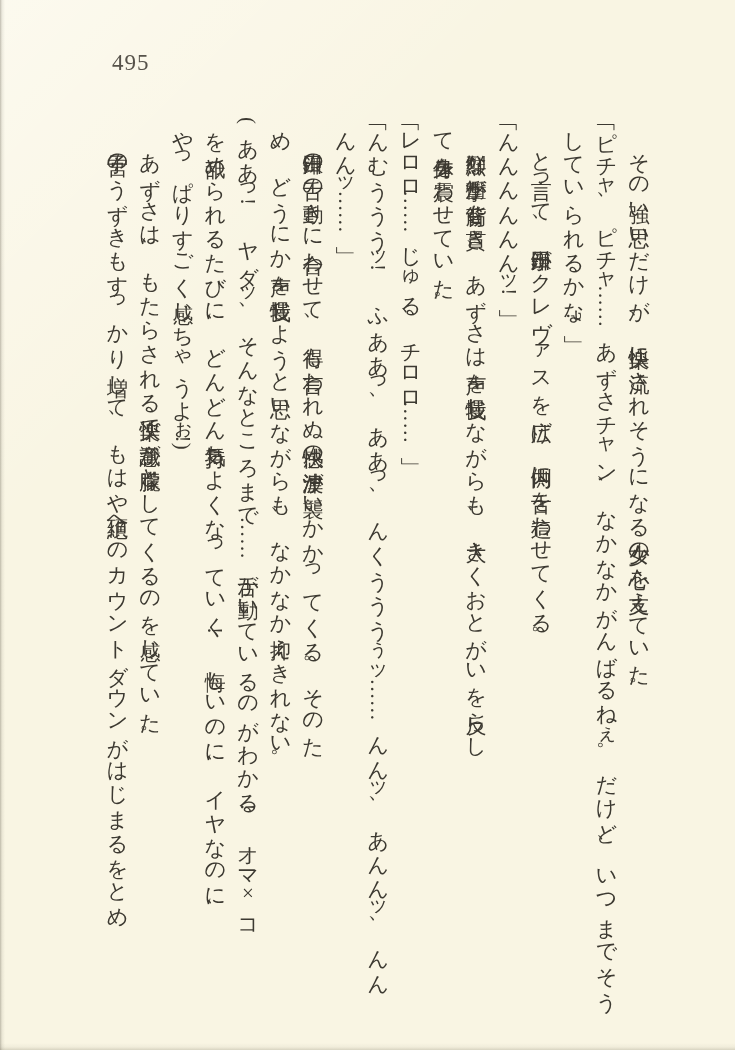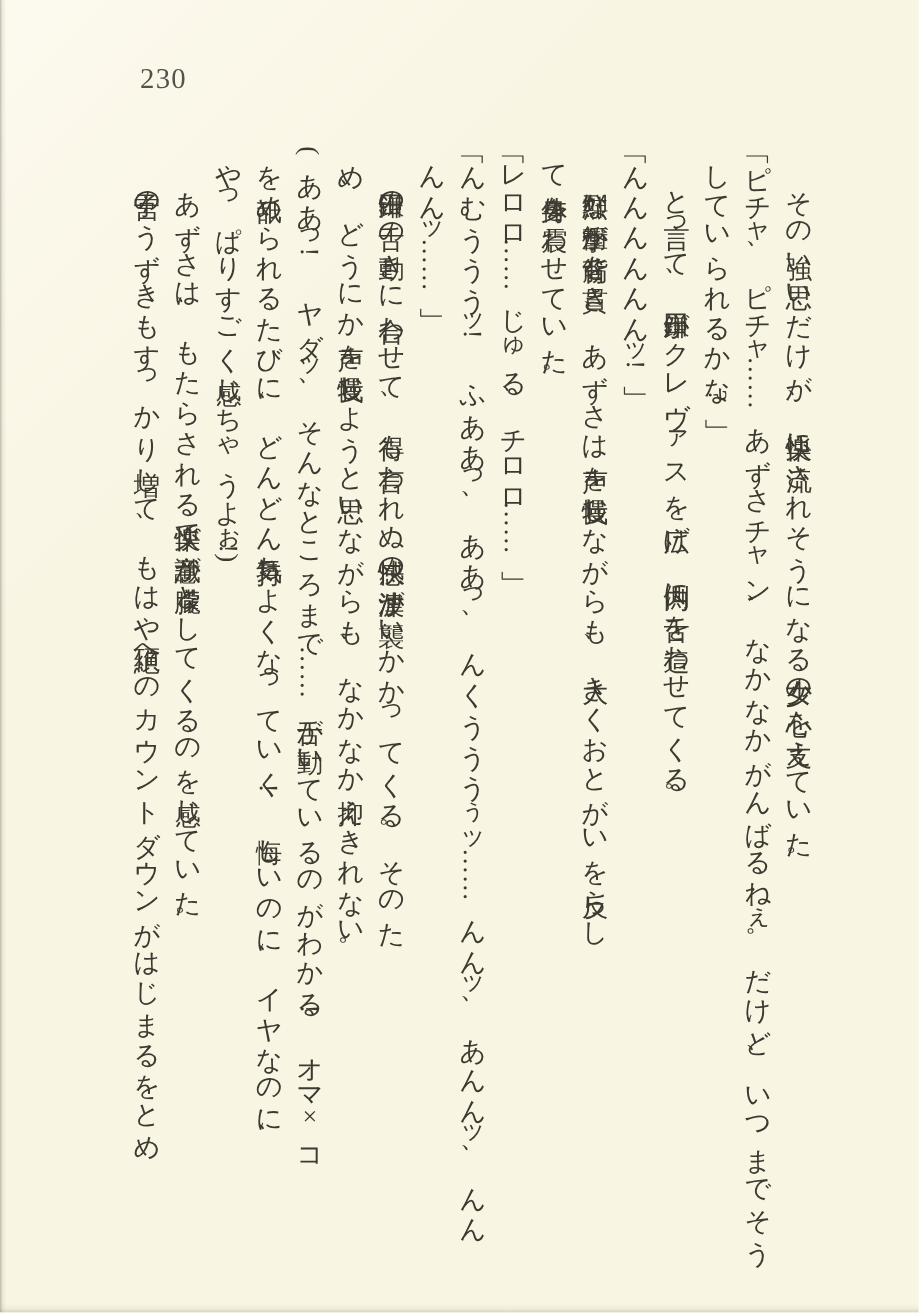--- a/index.html
+++ b/index.html
@@ -45,21 +45,21 @@
     line-height: 32.6px;      
     letter-spacing: 0.4px;    
     white-space: nowrap;
   }
 </style>
 </head>
 <body>
 
 <div class="page">
 
-  <div class="page-number">230</div>
+  <div class="page-number">495</div>
 
   <div class="text-block">
     <p class="tline">　その強い思いだけが、快楽に流されそうになる少女の心を支えていた。</p>
     <p class="tline">「ピチャ、ピチャ……あずさチャン、なかなかがんばるねぇ。だけど、いつまでそう</p>
     <p class="tline">していられるかな?」</p>
     <p class="tline">　と言って、鎌田がクレヴァスを広げ、内側に舌を這わせてくる。</p>
     <p class="tline">「んんんんんんッ!」</p>
     <p class="tline">　鮮烈な衝撃が背筋を貫き、あずさは声を我慢しながらも、大きくおとがいを反らし</p>
     <p class="tline">て身体を震わせていた。</p>
     <p class="tline">「レロロ……じゅる、チロロ……」</p>

